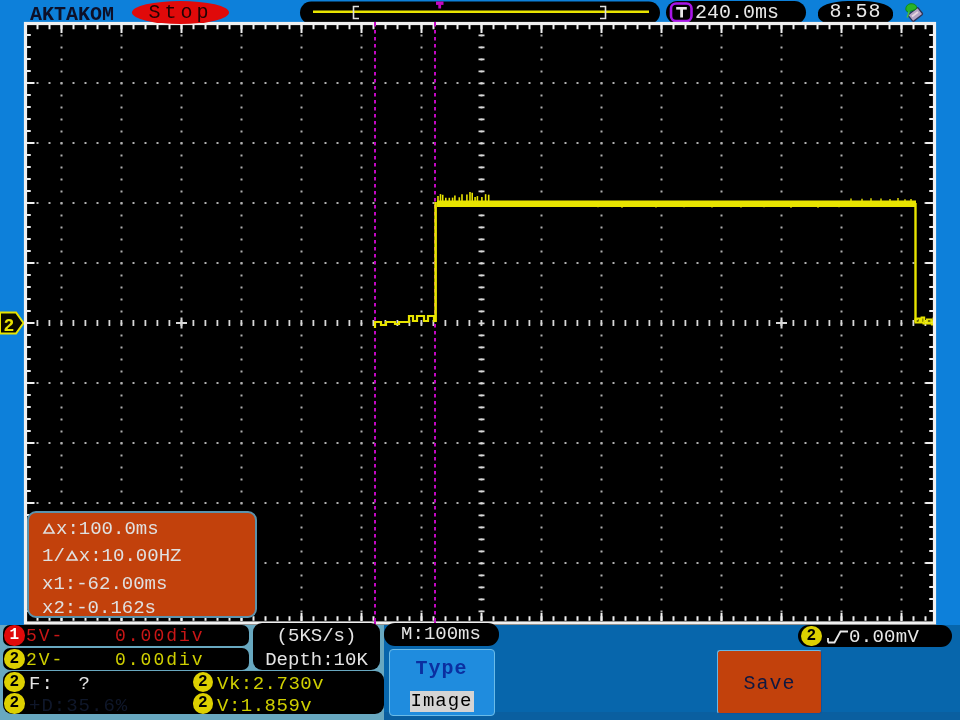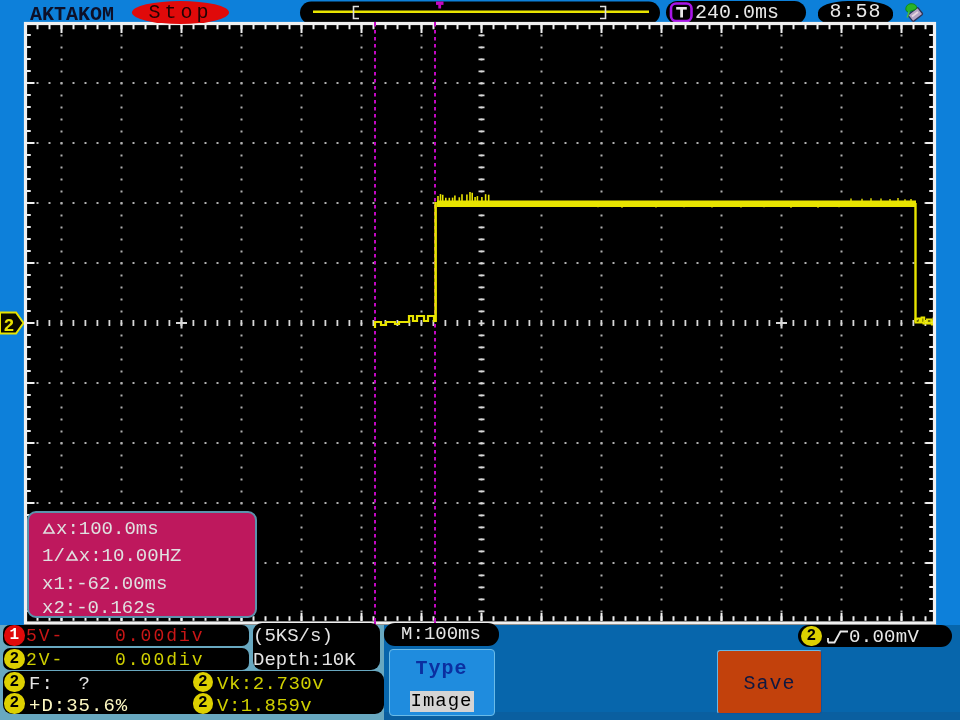--- a/index.html
+++ b/index.html
@@ -6,57 +6,57 @@
 </style></head>
 <body>
 <div style="position:absolute;left:0;top:0;width:960px;height:720px;background:#0d80da"></div>
 <div style="position:absolute;left:0;top:625px;width:960px;height:95px;background:#0766ac"></div>
 <div style="position:absolute;left:0;top:625px;width:384px;height:95px;background:#68a8c0"></div>
 <div style="position:absolute;left:384px;top:712px;width:576px;height:8px;background:#0a5fa0"></div>
 <div style="position:absolute;left:30px;top:3px;width:120px;height:20px;font:bold 20px 'Liberation Mono',monospace;color:#0d1028;letter-spacing:0px">AKTAKOM</div>
 <div style="position:absolute;left:132px;top:1px;width:97px;height:23px;background:#e00a0a;border-radius:50%;z-index:10;text-align:center;font:20px 'Liberation Mono',monospace;color:#200404;line-height:23px;letter-spacing:4px">Stop</div>
 <div style="position:absolute;left:695px;top:1px;z-index:6;font:20px 'Liberation Mono',monospace;color:#e8e8e8;line-height:23px;letter-spacing:0px">240.0ms</div>
 <div style="position:absolute;left:818px;top:1px;width:75px;height:26px;background:#000;border-radius:30px/11.5px;text-align:center;font:20px 'Liberation Mono',monospace;color:#e8e8e8;line-height:22px;letter-spacing:1px">8:58</div>
-<div style="position:absolute;left:27px;top:511px;width:230px;height:107px;background:#be185d;border:2px solid #5b93ad;border-radius:9px;box-sizing:border-box;z-index:10;font:19px 'Liberation Mono',monospace;color:#e0e0e0">
+<div style="position:absolute;left:27px;top:511px;width:230px;height:107px;background:#c2410c;border:2px solid #5b93ad;border-radius:9px;box-sizing:border-box;z-index:10;font:19px 'Liberation Mono',monospace;color:#e0e0e0">
     <div style="position:absolute;left:13px;top:5px"><svg width="14" height="13" style="vertical-align:-1px">
         <path d="M7 2.5 L12 11 L2 11 Z" fill="none" stroke="#e0e0e0" stroke-width="1.6"></path>
       </svg>x:100.0ms</div>
     <div style="position:absolute;left:13px;top:32px">1/<svg width="14" height="13" style="vertical-align:-1px">
         <path d="M7 2.5 L12 11 L2 11 Z" fill="none" stroke="#e0e0e0" stroke-width="1.6"></path>
       </svg>x:10.00HZ</div>
     <div style="position:absolute;left:13px;top:60px">x1:-62.00ms</div>
     <div style="position:absolute;left:13px;top:84px">x2:-0.162s</div>
   </div>
 <div style="position:absolute;left:3px;top:624.5px;width:246px;height:21.5px;background:#000;border-radius:7px;z-index:10"></div>
 <div style="position:absolute;left:4px;top:625px;width:20.5px;height:20.5px;border-radius:50%;background:#e00a0a;text-align:center;font:bold 16px 'Liberation Mono',monospace;color:#fff;line-height:20.5px;z-index:11">1</div>
 <div style="position:absolute;left:26px;top:626px;z-index:11;font:18px 'Liberation Mono',monospace;color:#c81616;letter-spacing:2px">5V-</div>
 <div style="position:absolute;left:115px;top:626px;z-index:11;font:18px 'Liberation Mono',monospace;color:#c81616;letter-spacing:2px">0.00div</div>
 <div style="position:absolute;left:3px;top:648px;width:246px;height:21.5px;background:#000;border-radius:7px;z-index:10"></div>
 <div style="position:absolute;left:4px;top:648.5px;width:20.5px;height:20.5px;border-radius:50%;background:#ddd000;text-align:center;font:bold 16px 'Liberation Mono',monospace;color:#000;line-height:20.5px;z-index:11">2</div>
 <div style="position:absolute;left:26px;top:649.5px;z-index:11;font:18px 'Liberation Mono',monospace;color:#cfcf00;letter-spacing:2px">2V-</div>
 <div style="position:absolute;left:115px;top:649.5px;z-index:11;font:18px 'Liberation Mono',monospace;color:#cfcf00;letter-spacing:2px">0.00div</div>
-<div style="position:absolute;left:253px;top:622.5px;width:127px;height:47px;background:#000;border-radius:9px;z-index:10;font:19px 'Liberation Mono',monospace;color:#e4e4e4;text-align:left">
+<div style="position:absolute;left:253px;top:622.5px;width:127px;height:47px;background:#000;border-radius:9px;z-index:10;font:19px 'Liberation Mono',monospace;color:#e4e4e4;text-align:center">
     <div style="margin-top:2px">(5KS/s)</div>
     <div style="margin-top:2px">Depth:10K</div>
   </div>
 <div style="position:absolute;left:383.5px;top:622.5px;width:115px;height:23.5px;background:#000;border-radius:11px;z-index:10;font:19px 'Liberation Mono',monospace;color:#e4e4e4;text-align:center;line-height:23px">M:100ms</div>
 <div style="position:absolute;left:798px;top:625px;width:154px;height:21.5px;background:#000;border-radius:11px;z-index:10"></div>
 <div style="position:absolute;left:801px;top:625.5px;width:20.5px;height:20.5px;border-radius:50%;background:#ddd000;text-align:center;font:bold 16px 'Liberation Mono',monospace;color:#000;line-height:20.5px;z-index:11">2</div>
 <div style="position:absolute;left:849px;top:626px;z-index:11;font:19px 'Liberation Mono',monospace;color:#e8e8e8;letter-spacing:0.3px">0.00mV</div>
 <svg width="26" height="18" style="position:absolute;left:825px;top:627px;z-index:12">
     <path d="M3 15.5 L9.5 15.5 L15.5 4.5 L23 4.5" fill="none" stroke="#e8e8e8" stroke-width="1.8"></path>
     <line x1="3" y1="11" x2="3" y2="15.5" stroke="#e8e8e8" stroke-width="1.8"></line>
   </svg>
 <div style="position:absolute;left:3px;top:670.5px;width:381px;height:43.5px;background:#000;border-radius:9px;z-index:10"></div>
 <div style="position:absolute;left:4px;top:671.5px;width:20.5px;height:20.5px;border-radius:50%;background:#ddd000;text-align:center;font:bold 16px 'Liberation Mono',monospace;color:#000;line-height:20.5px;z-index:11">2</div>
 <div style="position:absolute;left:29px;top:672.5px;z-index:11;font:19px 'Liberation Mono',monospace;color:#e4e4e4;letter-spacing:1px">F:&nbsp;&nbsp;?</div>
 <div style="position:absolute;left:192.5px;top:671.5px;width:20.5px;height:20.5px;border-radius:50%;background:#ddd000;text-align:center;font:bold 16px 'Liberation Mono',monospace;color:#000;line-height:20.5px;z-index:11">2</div>
 <div style="position:absolute;left:217px;top:672.5px;z-index:11;font:19px 'Liberation Mono',monospace;color:#cfcf00;letter-spacing:0.5px">Vk:2.730v</div>
 <div style="position:absolute;left:4px;top:693px;width:20.5px;height:20.5px;border-radius:50%;background:#ddd000;text-align:center;font:bold 16px 'Liberation Mono',monospace;color:#000;line-height:20.5px;z-index:11">2</div>
-<div style="position:absolute;left:29px;top:694.5px;z-index:11;font:19px 'Liberation Mono',monospace;color:#fef9c3;letter-spacing:1px">+D:35.6%</div>
+<div style="position:absolute;left:29px;top:694.5px;z-index:11;font:19px 'Liberation Mono',monospace;color:#0f172a;letter-spacing:1px">+D:35.6%</div>
 <div style="position:absolute;left:192.5px;top:693px;width:20.5px;height:20.5px;border-radius:50%;background:#ddd000;text-align:center;font:bold 16px 'Liberation Mono',monospace;color:#000;line-height:20.5px;z-index:11">2</div>
 <div style="position:absolute;left:217px;top:694.5px;z-index:11;font:19px 'Liberation Mono',monospace;color:#cfcf00;letter-spacing:0.5px">V:1.859v</div>
 <div style="position:absolute;left:388.5px;top:648.5px;width:106px;height:67px;background:#1f8cde;border:1.5px solid #6abbe8;border-radius:4px;box-sizing:border-box;z-index:10">
     <div style="text-align:center;margin-top:7px;font:bold 20px 'Liberation Mono',monospace;color:#0b2fa0;letter-spacing:1px">Type</div>
     <div style="position:absolute;left:20px;top:41px;width:64px;height:21px;background:#d4d4d4;text-align:center;font:19px 'Liberation Mono',monospace;color:#000000;line-height:21px;letter-spacing:1px">Image</div>
   </div>
 <div style="position:absolute;left:717px;top:650px;width:105px;height:64px;background:#c2410c;border:1px solid #0d55a0;border-top-color:#66b8e8;border-left-color:#66b8e8;border-radius:3px;box-sizing:border-box;z-index:10">
     <div style="text-align:center;margin-top:21px;font:20px 'Liberation Mono',monospace;color:#101840;letter-spacing:1px">Save</div>
   </div>
 <svg width="960" height="720" style="position:absolute;left:0;top:0;z-index:5">

